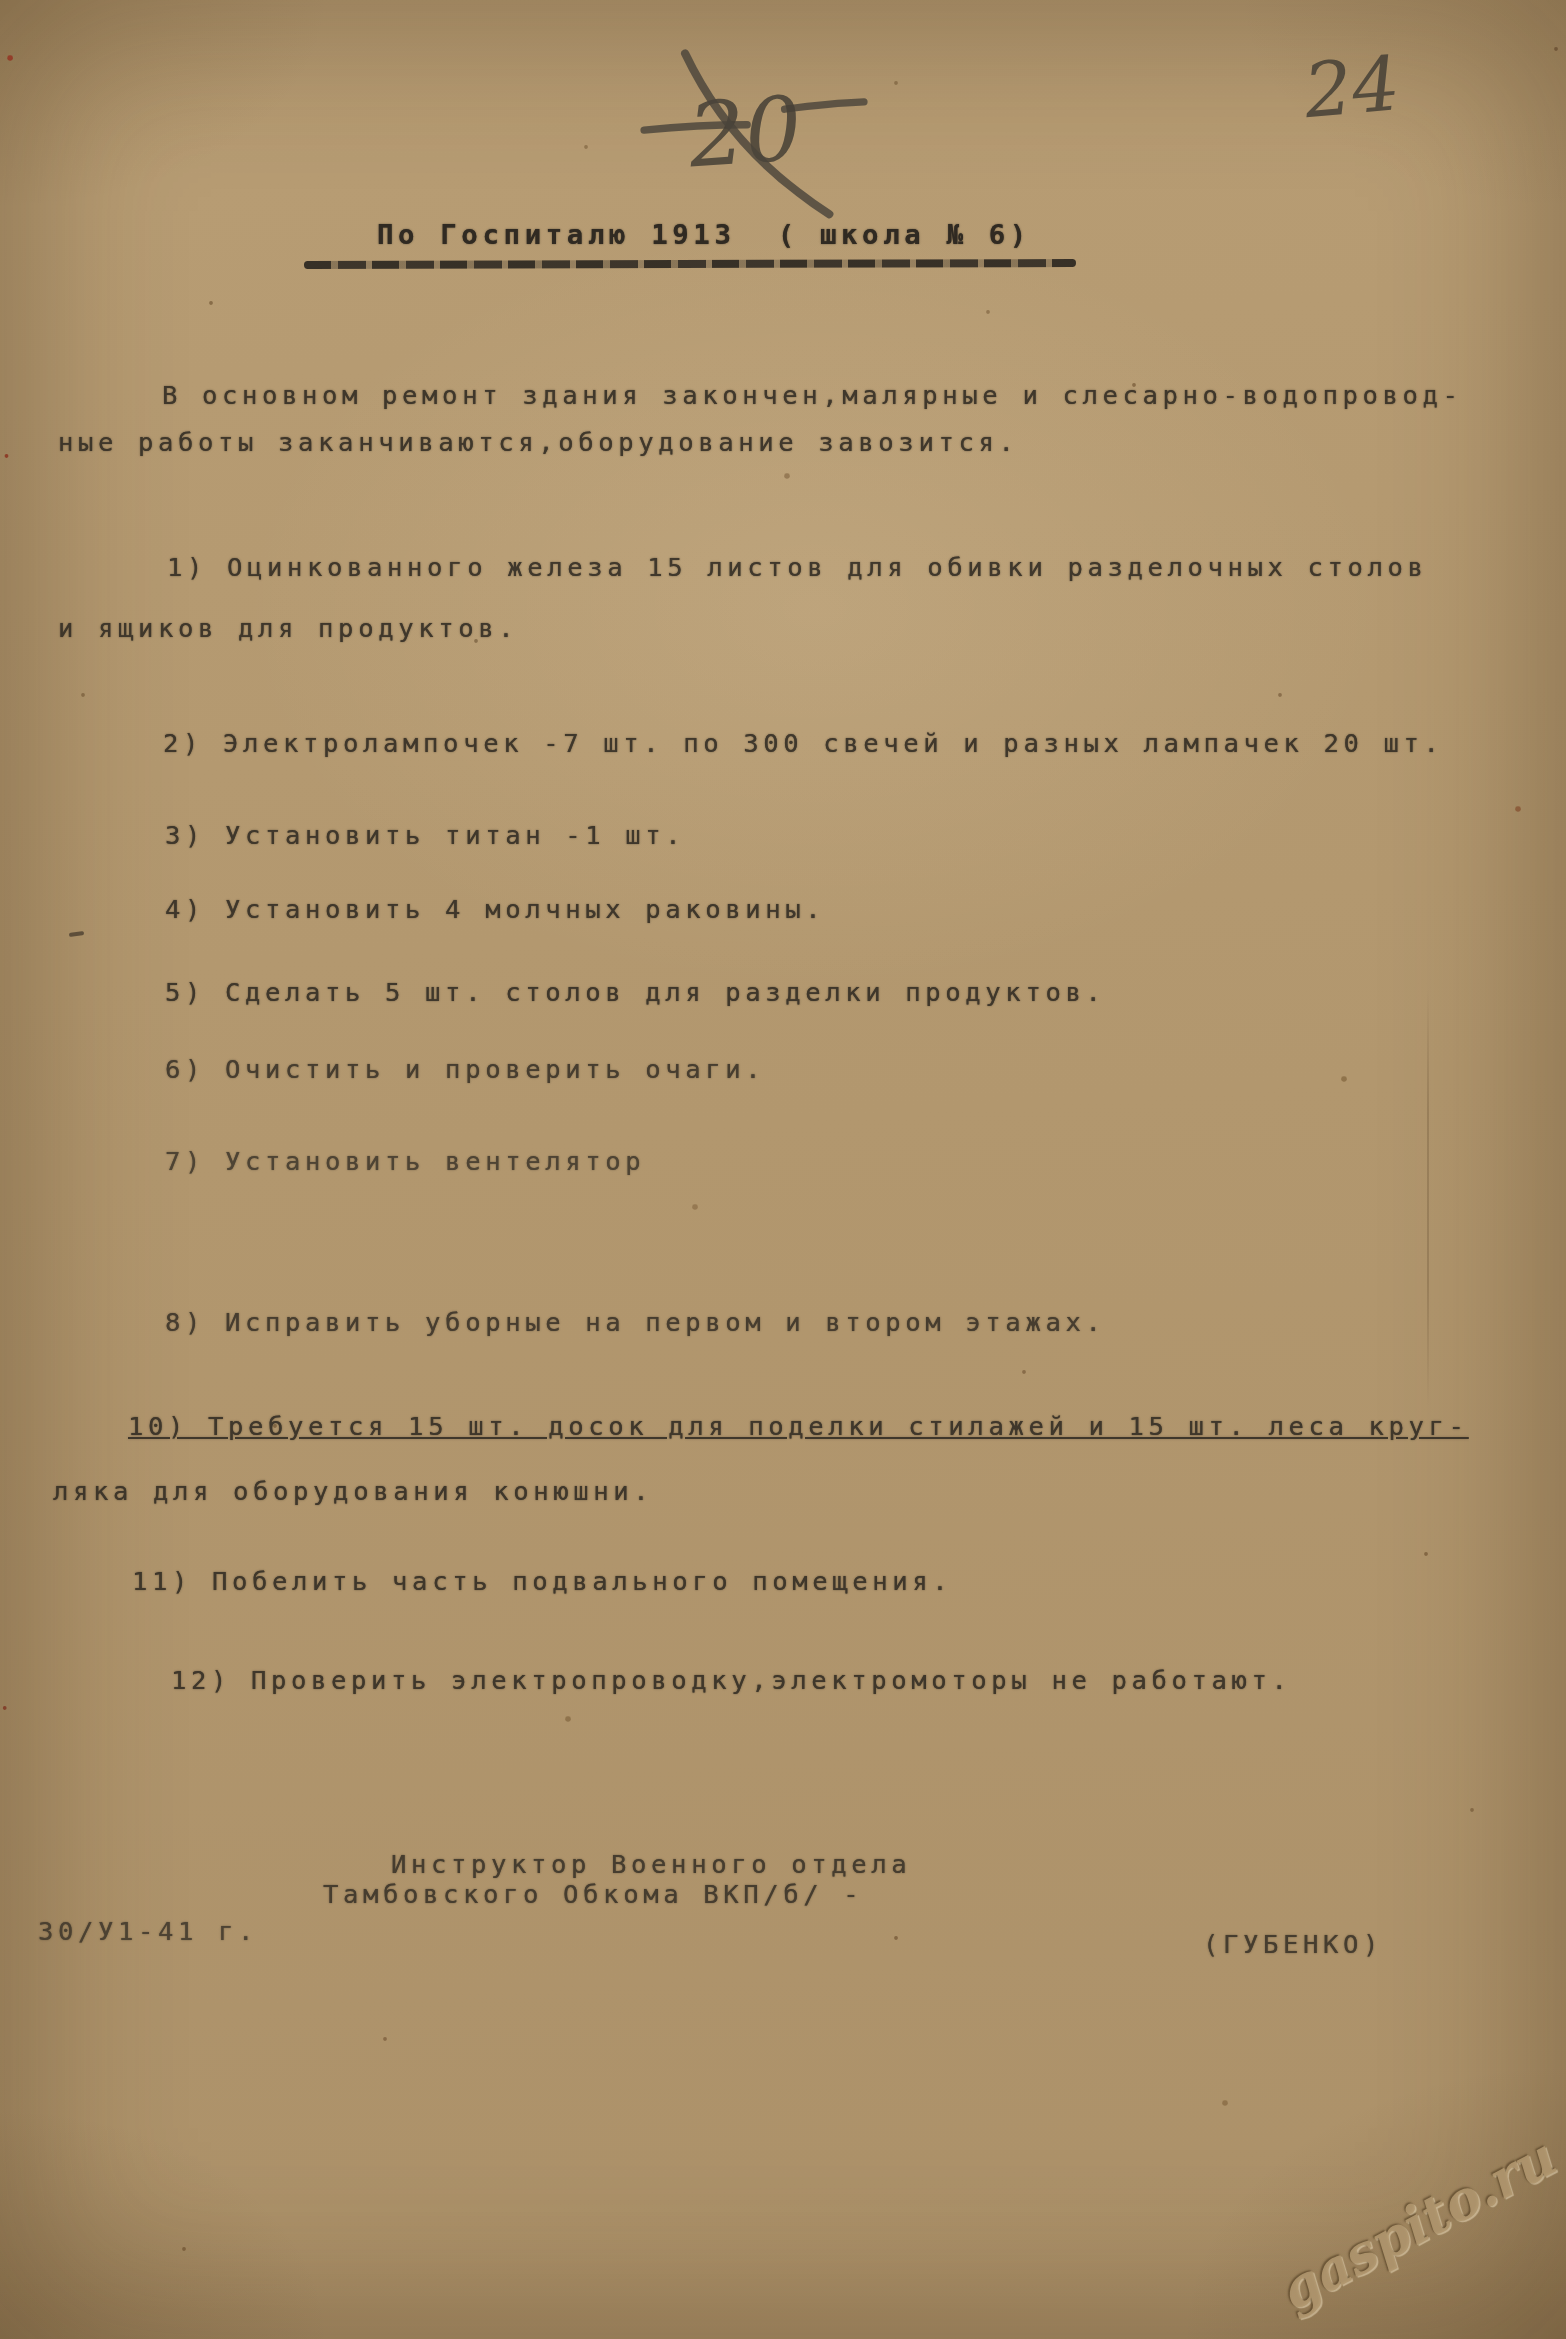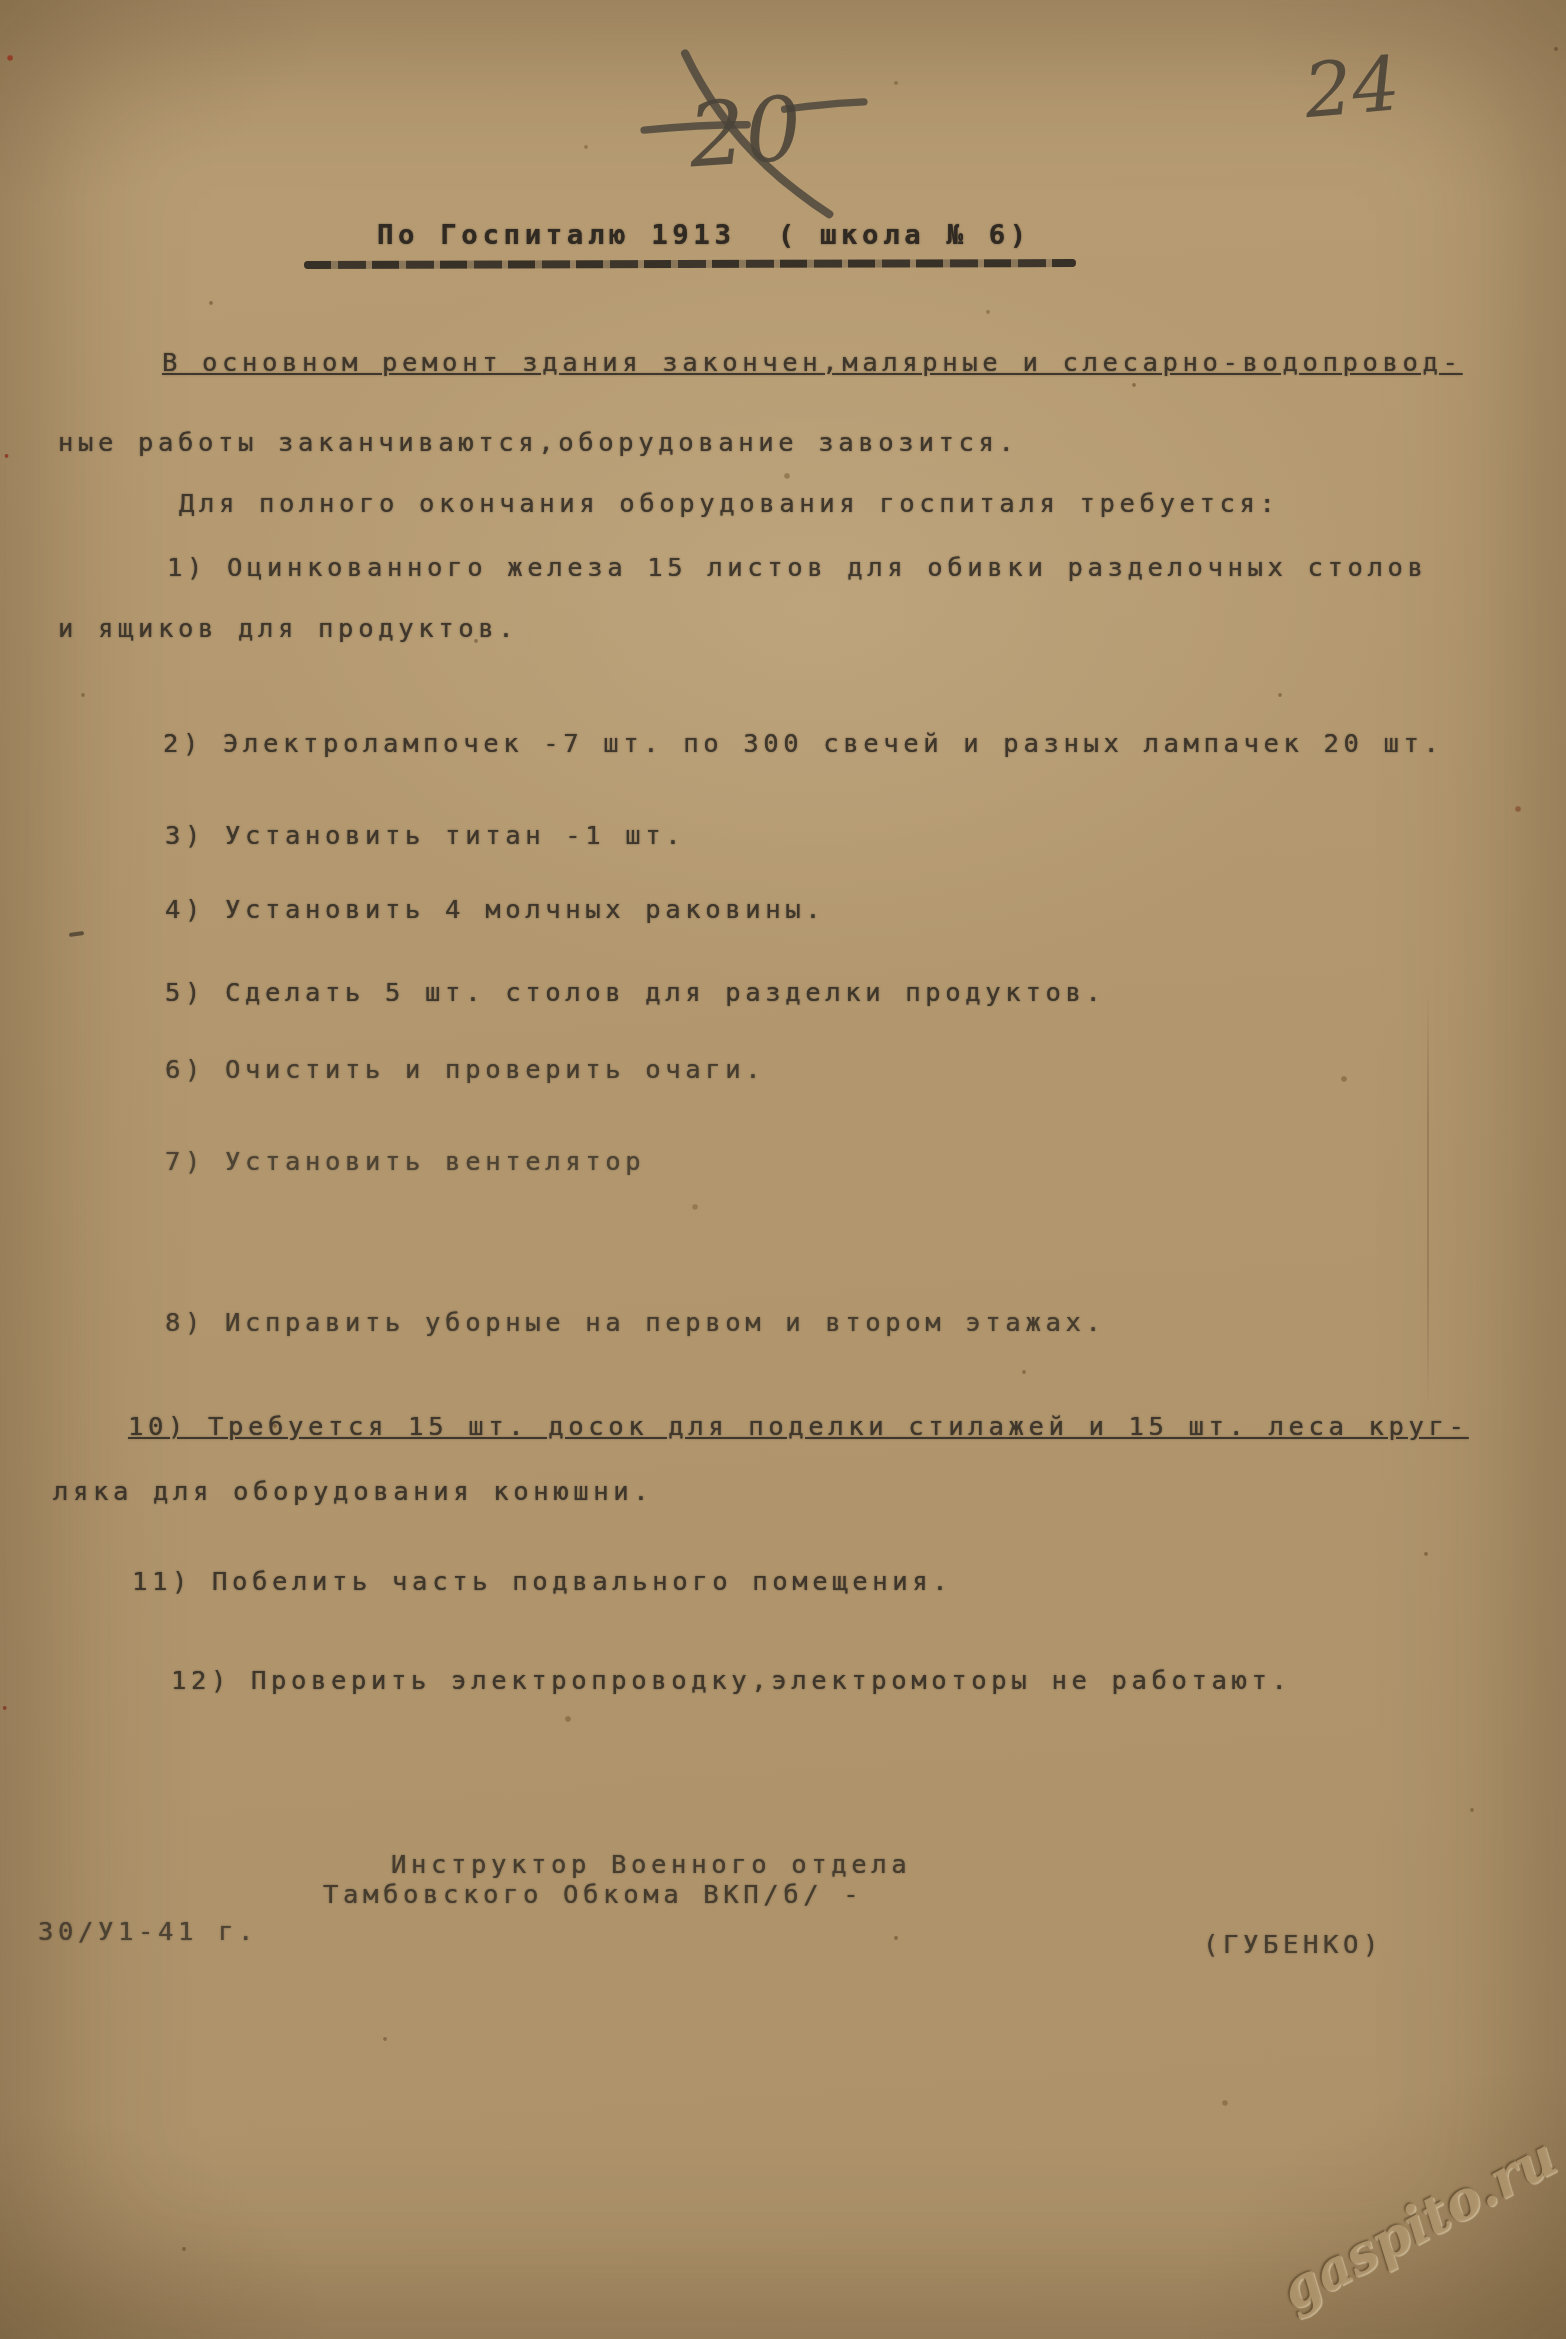--- a/index.html
+++ b/index.html
@@ -125,23 +125,22 @@
     <path d="M90,18 C112,64 150,122 214,170 C228,181 240,189 248,194" stroke-width="9"></path>
   </svg>
 
   <svg class="hand" style="left:1297px;top:38px;" width="128" height="101" viewBox="0 0 140 110">
     <text x="8" y="82" font-size="82" transform="rotate(-5 60 55)">24</text>
   </svg>
 
   <div class="tline title" style="top:219px;left:361px;">По Госпиталю 1913  ( школа № 6)</div>
   <div class="rule" style="top:260px;left:304px;width:772px;"></div>
 
-  <div class="tline" style="top:348px;left:162px;text-decoration:underline;">В основном ремонт здания закончен,малярные и слесарно-водопровод-</div>
+  <div class="tline" style="top:381px;left:162px;">В основном ремонт здания закончен,малярные и слесарно-водопровод-</div>
   <div class="tline" style="top:428px;left:58px;">ные работы заканчиваются,оборудование завозится.</div>
-  <div class="tline" style="top:489px;left:179px;">Для полного окончания оборудования госпиталя требуется:</div>
 
   <div class="tline" style="top:553px;left:167px;">1) Оцинкованного железа 15 листов для обивки разделочных столов</div>
   <div class="tline" style="top:614px;left:58px;">и ящиков для продуктов.</div>
   <div class="tline" style="top:729px;left:163px;">2) Электролампочек -7 шт. по 300 свечей и разных лампачек 20 шт.</div>
   <div class="tline" style="top:821px;left:165px;">3) Установить титан -1 шт.</div>
   <div class="tline" style="top:895px;left:165px;">4) Установить 4 молчных раковины.</div>
   <div class="tline" style="top:978px;left:165px;text-align:center;">5) Сделать 5 шт. столов для разделки продуктов.</div>
   <div class="tline softer" style="top:1055px;left:165px;">6) Очистить и проверить очаги.</div>
   <div class="tline light" style="top:1147px;left:165px;">7) Установить вентелятор</div>
   <div class="tline softer" style="top:1308px;left:165px;">8) Исправить уборные на первом и втором этажах.</div>

